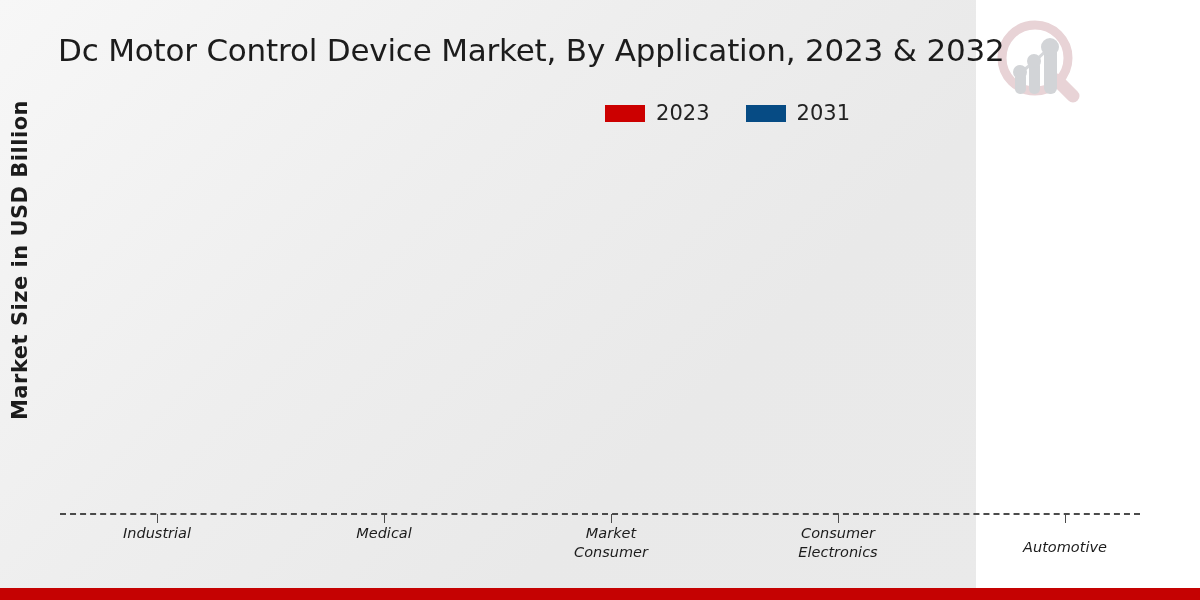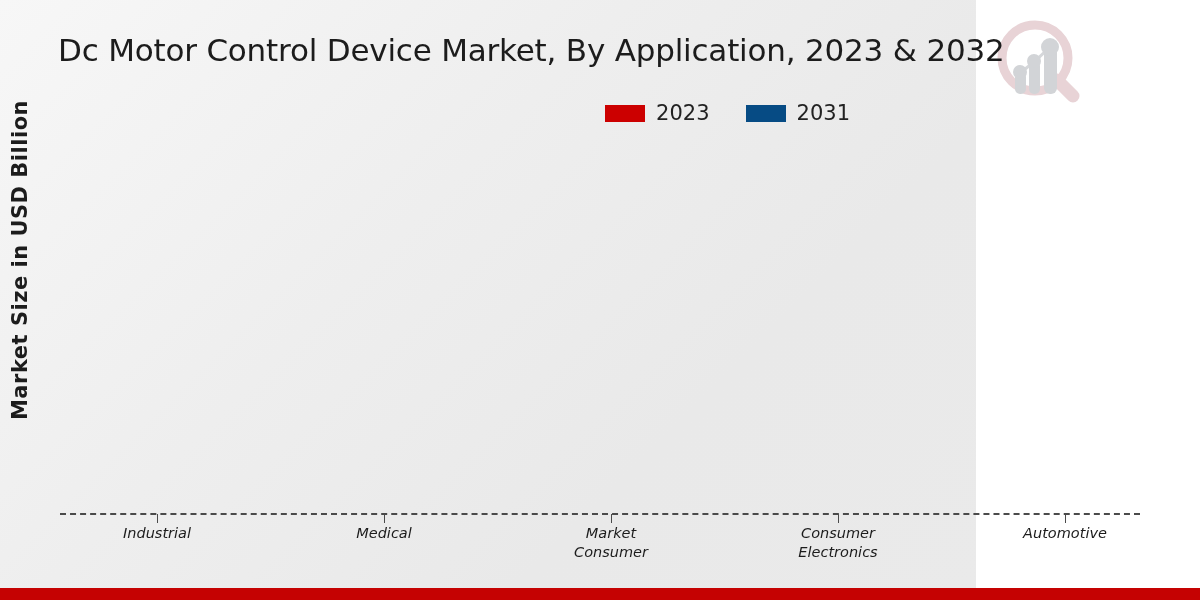--- a/index.html
+++ b/index.html
@@ -219,21 +219,21 @@
     <div class="tick" style="left:838px;"></div>
     <div class="cat-label" style="left:738px;">
       <div>Consumer</div>
       <div>Electronics</div>
     </div>
 
     <div class="group" style="left:1018px;">
       
     </div>
     <div class="tick" style="left:1065px;"></div>
-    <div class="cat-label" style="left:965px;">
+    <div class="cat-label" style="left:965px;margin-top:14px;">
       <div>Automotive</div>
       <div></div>
     </div>
 
   </div>
 
   <div id="footer-bar"></div>
 
 </div>
 

